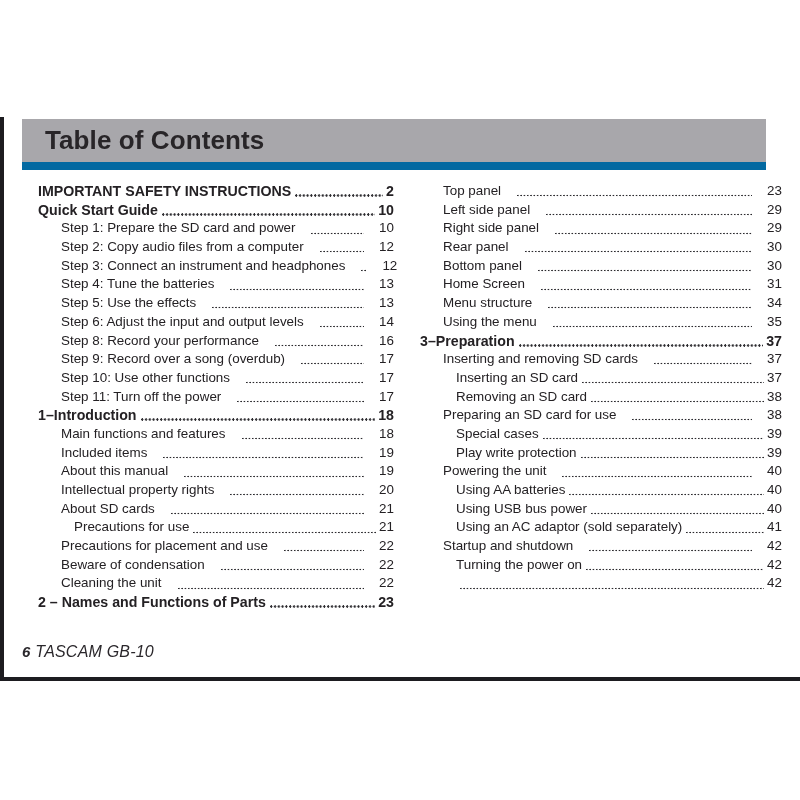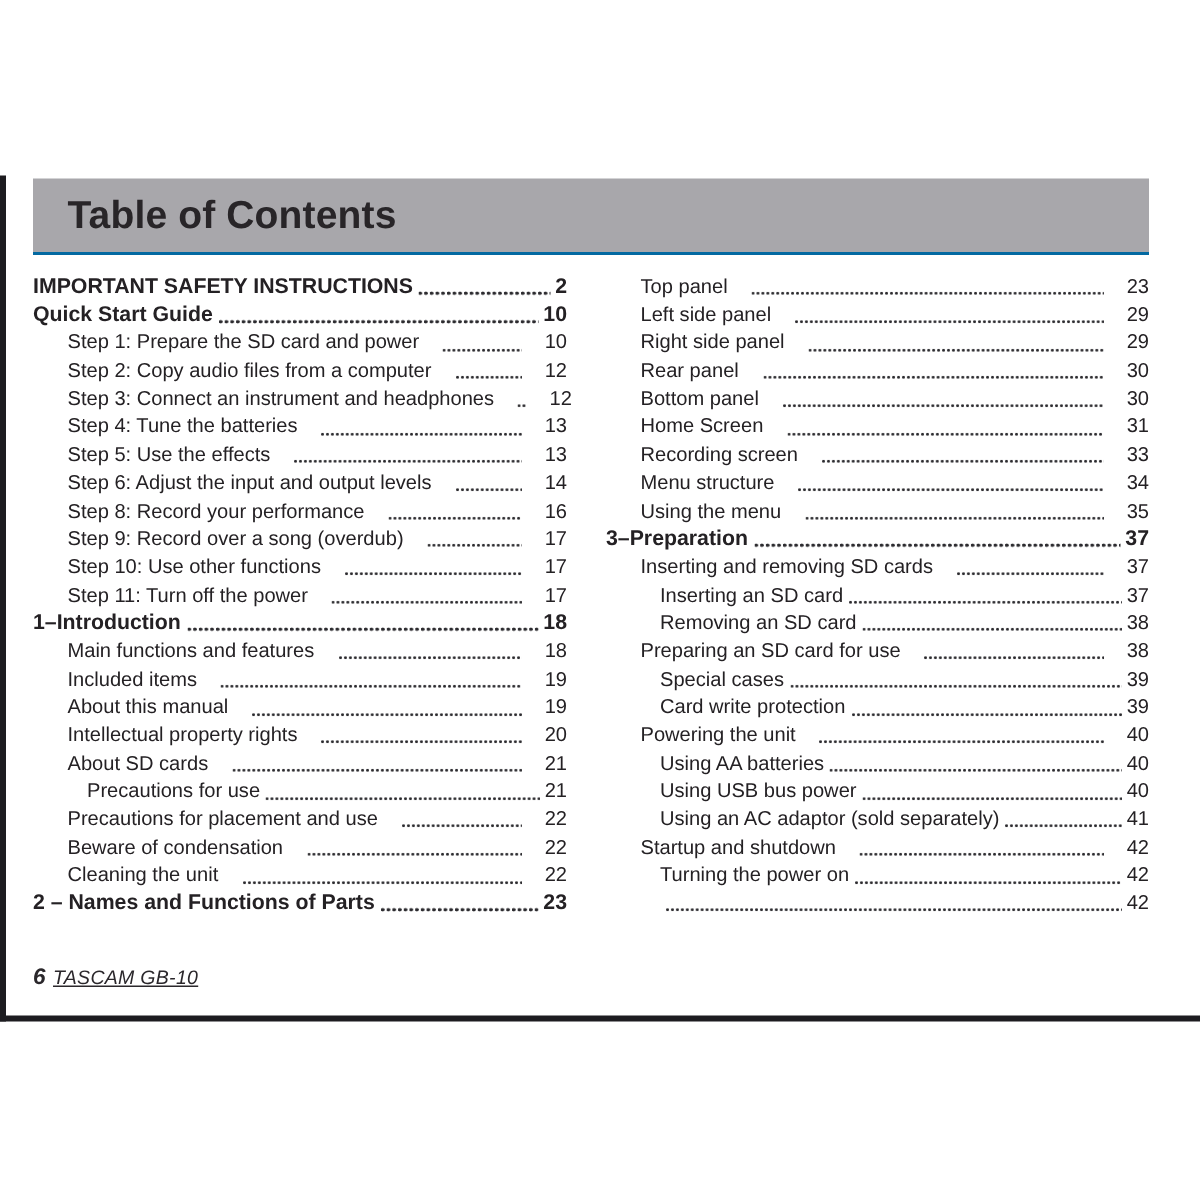--- a/index.html
+++ b/index.html
@@ -31,33 +31,33 @@
   .edge-bottom {
     position: absolute; left: 0; top: 677px;
     width: 800px; height: 4px;
     background: var(--edge);
   }
   
   .banner {
     position: absolute; left: 22px; top: 119px;
     width: 744px; height: 51px;
     background: var(--banner-bg);
-    border-bottom: 2px solid #0369a1;
+    border-bottom: 8px solid #0369a1;
     display: flex; align-items: center;
   }
   .banner h1 {
     margin: 0 0 1px 23px;
     font-size: 26px;
     font-weight: 700;
     letter-spacing: 0.1px;
     color: #282528;
   }
   
   .toc {
-    position: absolute; left: 22px; top: 182px;
+    position: absolute; left: 38px; top: 182px;
     width: 744px;
     display: grid;
     grid-template-columns: 356px 362px;
     column-gap: 26px;
     text-align: right;
   }
   .toc-col { display: block; }
   .toc-row {
     display: flex;
     height: 18.7px;
@@ -83,21 +83,21 @@
     background-size: 3.8px 3px;
   }
   
   .footer {
     position: absolute; left: 22px; top: 643px;
     display: flex; align-items: baseline;
     font-style: italic;
     color: #2a272b;
   }
   .footer .pgnum { font-size: 15px; font-weight: 700; margin-right: 5px; }
-  .footer .model { font-size: 13px; letter-spacing: 0.2px; text-decoration: underline; }
+  .footer .model { font-size: 16px; letter-spacing: 0.2px; }
 </style>
 </head>
 <body>
 
 <div class="page">
 
   <div class="edge-left"></div>
   <div class="edge-bottom"></div>
 
   <header class="banner">
@@ -247,25 +247,20 @@
           <span class="label">Bottom panel</span>
           <span class="dots"></span>
           <span class="pg">30</span>
         </div>
         <div class="toc-row lvl1">
           <span class="label">Home Screen</span>
           <span class="dots"></span>
           <span class="pg">31</span>
         </div>
         <div class="toc-row lvl1">
-          <span class="label">Recording screen</span>
-          <span class="dots"></span>
-          <span class="pg">33</span>
-        </div>
-        <div class="toc-row lvl1">
           <span class="label">Menu structure</span>
           <span class="dots"></span>
           <span class="pg">34</span>
         </div>
         <div class="toc-row lvl1">
           <span class="label">Using the menu</span>
           <span class="dots"></span>
           <span class="pg">35</span>
         </div>
         <div class="toc-row lvl0 bold">
@@ -292,21 +287,21 @@
           <span class="label">Preparing an SD card for use</span>
           <span class="dots"></span>
           <span class="pg">38</span>
         </div>
         <div class="toc-row lvl2">
           <span class="label">Special cases</span>
           <span class="dots"></span>
           <span class="pg">39</span>
         </div>
         <div class="toc-row lvl2">
-          <span class="label">Card write protection</span>
+          <span class="label">Play write protection</span>
           <span class="dots"></span>
           <span class="pg">39</span>
         </div>
         <div class="toc-row lvl1">
           <span class="label">Powering the unit</span>
           <span class="dots"></span>
           <span class="pg">40</span>
         </div>
         <div class="toc-row lvl2">
           <span class="label">Using AA batteries</span>

